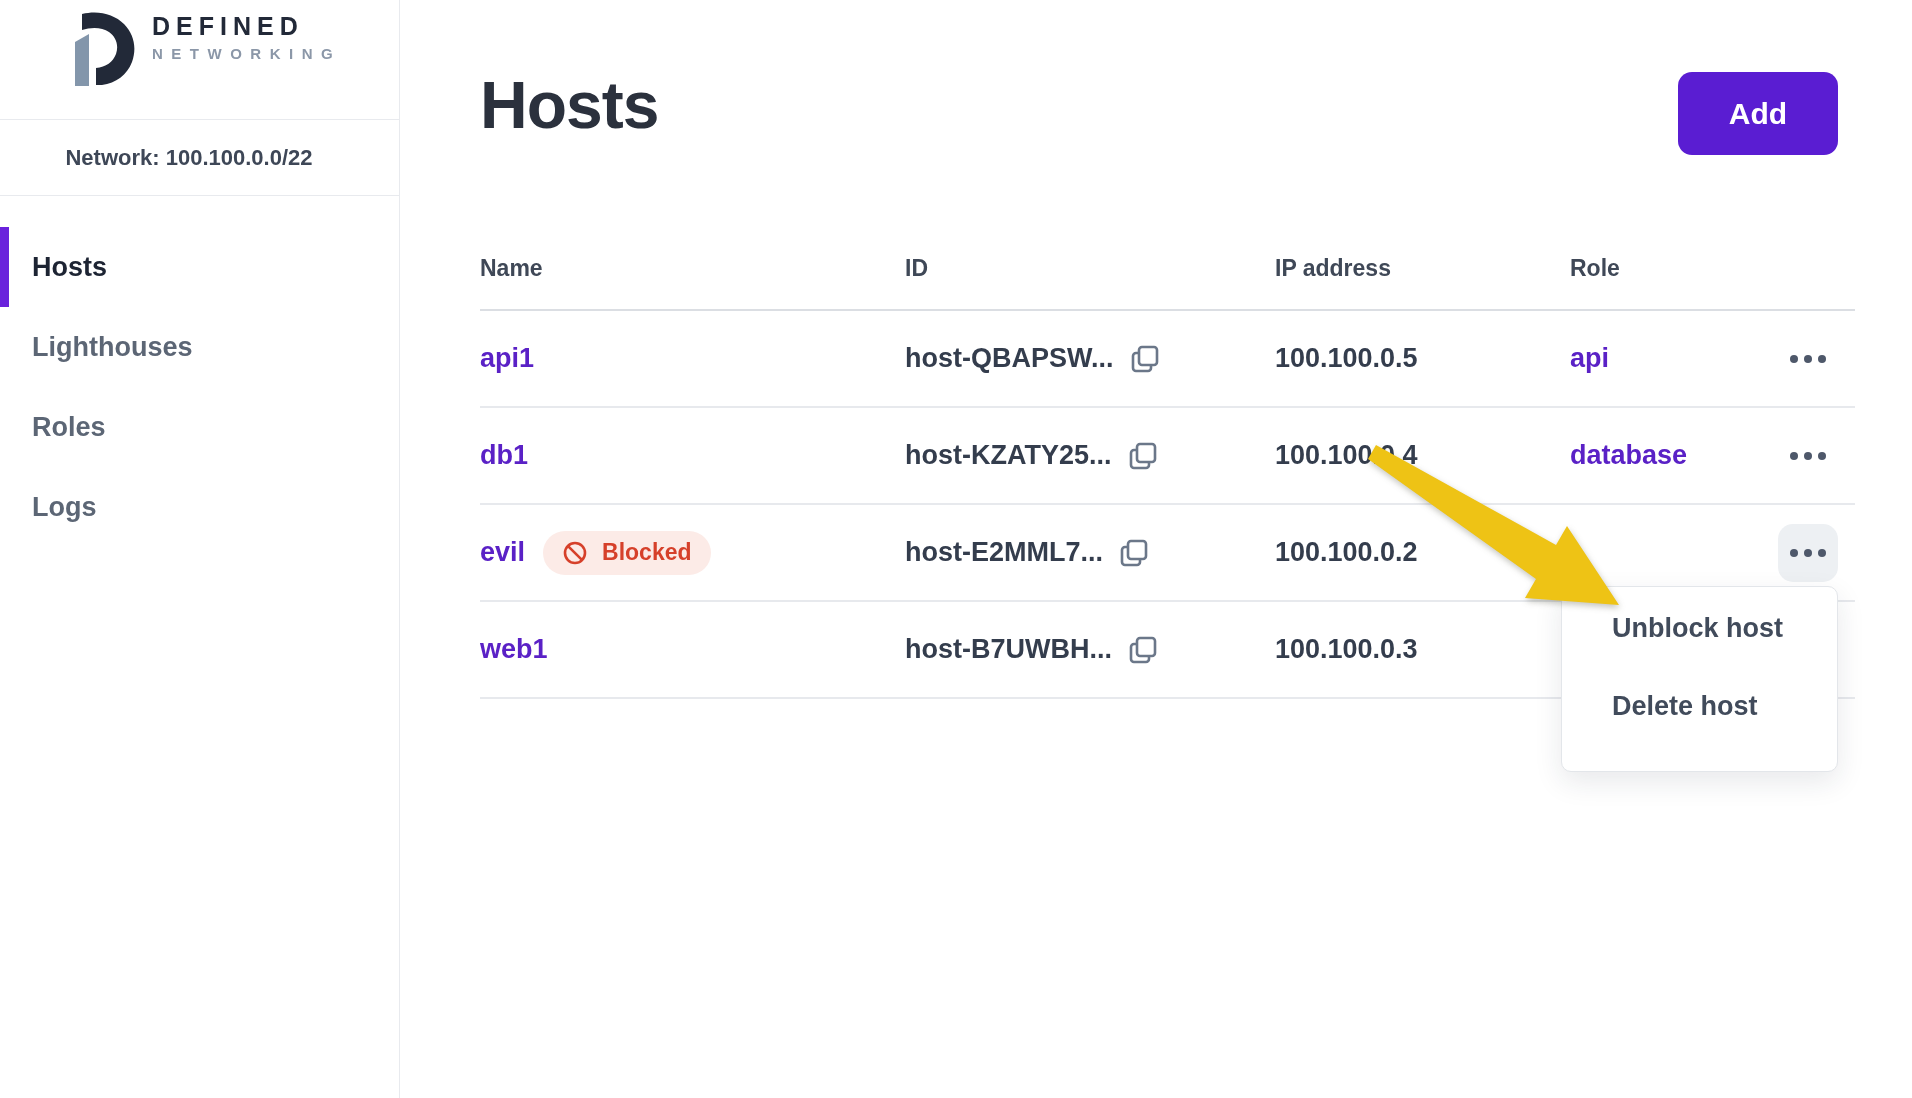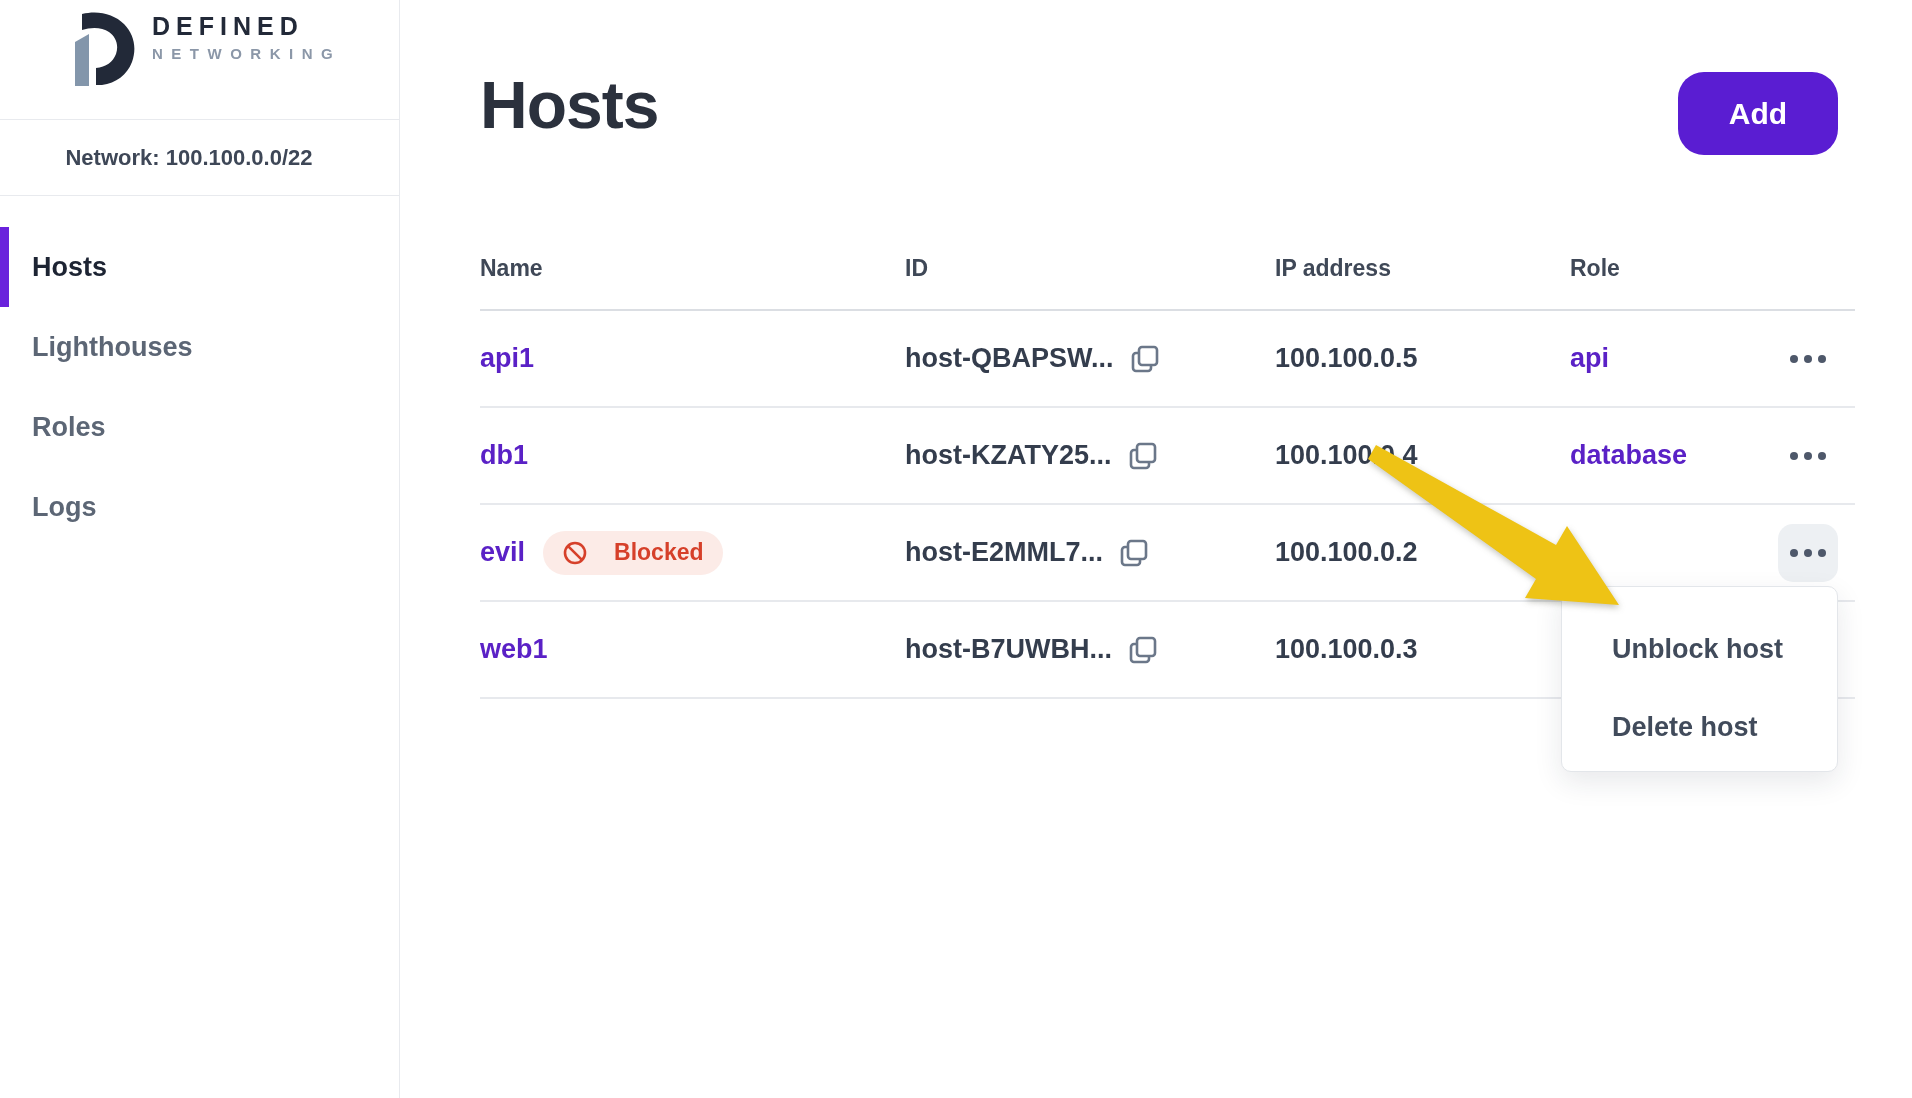--- a/index.html
+++ b/index.html
@@ -23,49 +23,49 @@
     padding-left:32px; font-size:27px; font-weight:700; color:#5c6675; cursor:pointer; }
   .nav-item.active { color:#1d2433; }
   .nav-item.active::before { content:""; position:absolute; left:0; top:0; bottom:0;
     width:9px; background:#6a22dc; }
 
   
   .page-title { position:absolute; left:480px; top:72px; font-size:66px; font-weight:800;
     letter-spacing:-1px; color:#2b313d; line-height:66px; }
   .add-btn { position:absolute; right:74px; top:72px; width:160px; height:83px;
     background:#5a1dd2; color:#ffffff; font-size:30px; font-weight:700;
-    border:none; border-radius:26px; display:flex; align-items:center; justify-content:center;
+    border:none; border-radius:14px; display:flex; align-items:center; justify-content:center;
     cursor:pointer; font-family:"Liberation Sans", sans-serif; }
 
   
   .table { position:absolute; left:480px; top:228px; width:1375px; }
   .t-head { display:flex; height:83px; align-items:center; border-bottom:2px solid #dbdee3;
     font-size:23px; font-weight:700; color:#3f4857; }
   .t-row { display:flex; height:97px; align-items:center; border-bottom:2px solid #e7e9ed;
     font-size:27px; font-weight:700; color:#343d4d; }
   .col-name { width:425px; display:flex; align-items:center; gap:18px; }
   .col-id   { width:370px; display:flex; align-items:center; gap:14px; }
   .col-ip   { width:295px; }
   .col-role { width:200px; }
   .col-actions { width:85px; display:flex; }
   .link { color:#5a21c6; cursor:pointer; }
   .badge-blocked { height:44px; border-radius:22px; background:#fcebe7; color:#d6402a;
-    display:flex; align-items:center; gap:26px; padding:0 19px; font-size:23px; font-weight:700; }
+    display:flex; align-items:center; gap:14px; padding:0 19px; font-size:23px; font-weight:700; }
   .copy-btn { width:34px; height:34px; display:flex; align-items:center; justify-content:center;
     cursor:pointer; background:none; border:none; }
   .dots-btn { width:60px; height:58px; margin-left:8px; border-radius:15px; border:none;
     background:transparent; display:flex; align-items:center; justify-content:center; gap:6px;
     cursor:pointer; }
   .dots-btn.open { background:#edf0f3; }
   .dot { width:8px; height:8px; border-radius:50%; background:#4e586a; }
 
   
   .menu { position:absolute; left:1561px; top:586px; width:277px; height:186px;
     background:#fff; border:1px solid #e3e6ea; border-radius:10px;
-    box-shadow:0 10px 28px rgba(30,40,60,0.10); padding-top:23px; z-index:20; }
+    box-shadow:0 10px 28px rgba(30,40,60,0.10); padding-top:2px; z-index:20; }
   .menu-item { height:78px; display:flex; align-items:center; padding-left:50px;
     font-size:27px; font-weight:700; color:#414b5b; cursor:pointer; }
 
   
   .arrow-overlay { position:absolute; left:1340px; top:430px; width:320px; height:200px;
     z-index:30; pointer-events:none; filter:drop-shadow(1px 3px 3px rgba(60,60,40,0.30)); }
 </style>
 </head>
 <body>
 

